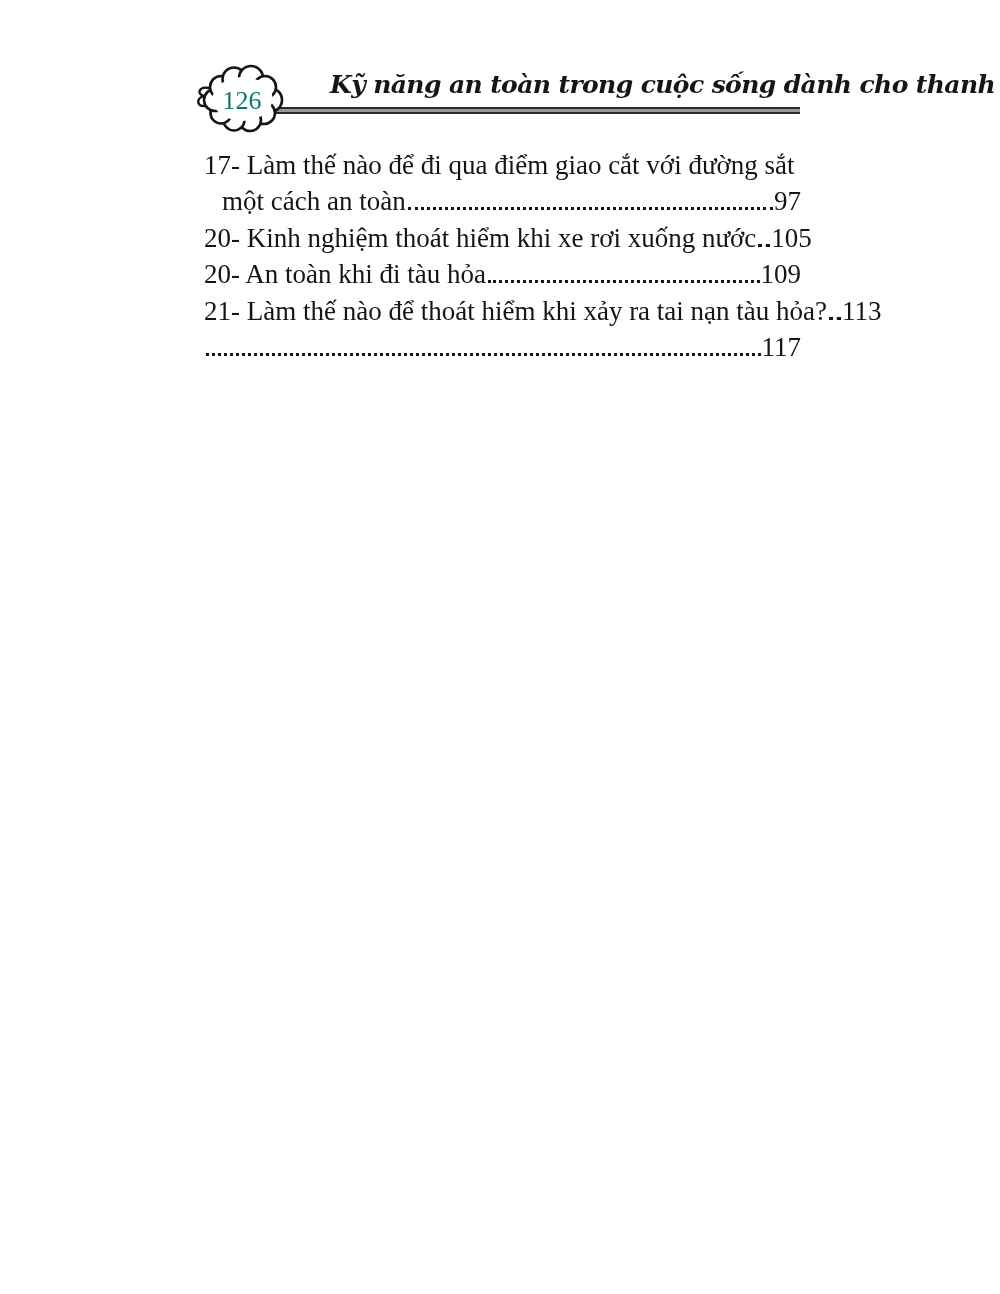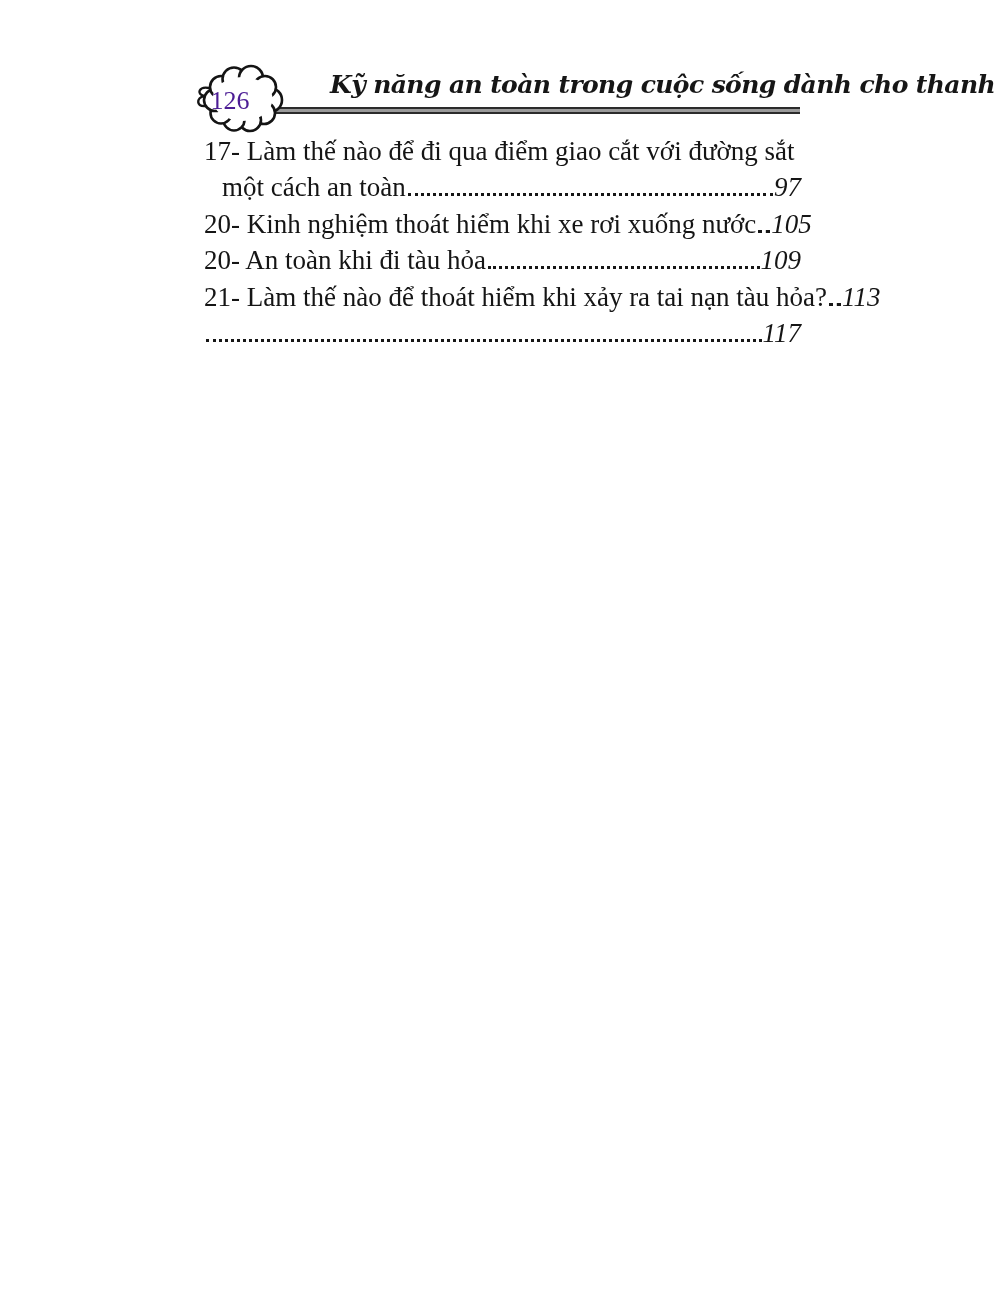--- a/index.html
+++ b/index.html
@@ -45,47 +45,47 @@
     position: absolute;
     left: 194px;
     top: 58px;
     width: 92px;
     height: 82px;
     z-index: 3;
   }
   .cloud-badge svg { display: block; width: 100%; height: 100%; }
   .cloud-num {
     position: absolute;
-    left: 0;
+    left: 12px;
     top: 28px;
     width: 72px;
     text-align: center;
     font-size: 26px;
-    color: #4c1d95;
+    color: #0f766e;
   }
 
   
   .toc {
     position: absolute;
     left: 204px;
-    top: 133px;
+    top: 147px;
     width: 597px;
     font-size: 27px;
     line-height: 36.4px;
   }
   .toc-row { display: flex; align-items: baseline; }
   .toc-row.cont { margin-left: 18px; justify-content: flex-end; }
   .toc-text { white-space: nowrap; }
   .dot-leader {
     flex: 1 1 auto;
     min-width: 12px;
     border-bottom: 3px dotted #161616;
     margin: 0 1px 0 2px;
   }
-  .toc-pagenum { white-space: nowrap; font-style: italic; }
+  .toc-pagenum { white-space: nowrap; }
 </style>
 </head>
 <body>
 
 <div class="page">
 
   <div class="header-rule"></div>
 
   <div class="running-title">Kỹ năng an toàn trong cuộc sống dành cho thanh thiếu niên</div>
 

